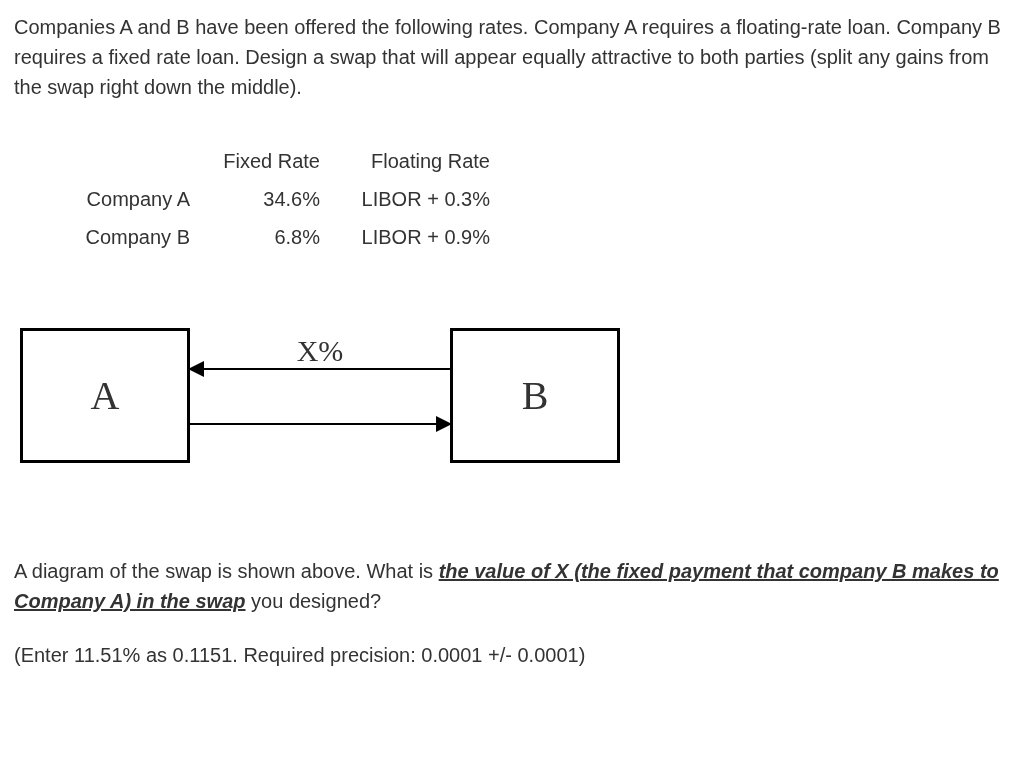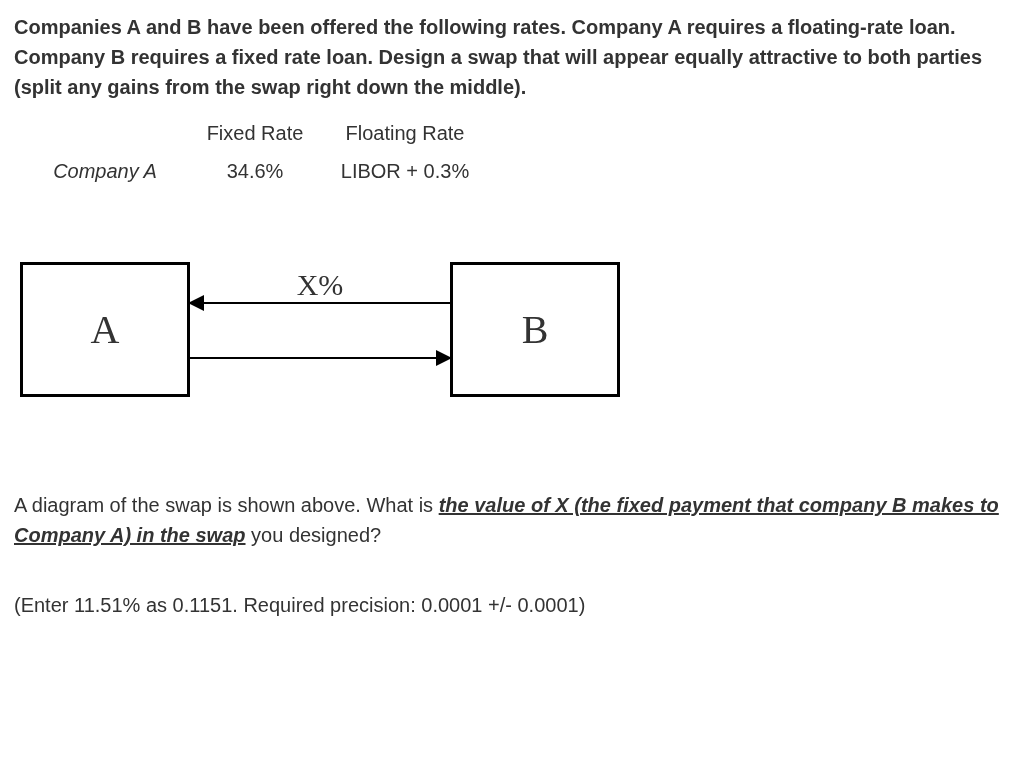--- a/index.html
+++ b/index.html
@@ -10,38 +10,36 @@
     body {
       font-family: 'Segoe UI', Arial, sans-serif;
       font-size: 20px;
       color: #333;
       padding: 12px 14px;
       line-height: 1.5;
       width: 1024px;
       height: 776px;
     }
     .intro {
-      margin-bottom: 12px;
-      font-weight: bold;
+      margin-bottom: 40px;
     }
     .rate-table {
       margin-bottom: 60px;
       margin-left: 6px;
     }
     .rate-table table {
       border-collapse: collapse;
     }
     .rate-table th, .rate-table td {
-      text-align: center;
+      text-align: right;
       padding: 4px 0;
       font-weight: normal;
     }
     .rate-table th:nth-child(1), .rate-table td:nth-child(1) {
       width: 170px;
-      font-style: italic;
     }
     .rate-table th:nth-child(2), .rate-table td:nth-child(2) {
       width: 130px;
     }
     .rate-table th:nth-child(3), .rate-table td:nth-child(3) {
       width: 170px;
     }
     .diagram {
       position: relative;
       width: 600px;
@@ -112,21 +110,21 @@
       width: 260px;
       text-align: center;
     }
     .label-top {
       top: 0px;
     }
     .label-bottom {
       top: 102px;
     }
     .question {
-      margin-bottom: 40px;
+      margin-bottom: 24px;
     }
     .emphasis {
       font-style: italic;
       font-weight: bold;
       text-decoration: underline;
     }
     .precision {
       margin-top: 2px;
     }
   </style>
@@ -143,20 +141,25 @@
         <th>Fixed Rate</th>
         <th>Floating Rate</th>
       </tr>
     </thead>
     <tbody>
       <tr>
         <td>Company A</td>
         <td>34.6%</td>
         <td>LIBOR + 0.3%</td>
       </tr>
+      <tr>
+        <td>Company B</td>
+        <td>6.8%</td>
+        <td>LIBOR + 0.9%</td>
+      </tr>
     </tbody>
   </table>
 </div>
 
 <div class="diagram">
   <div class="box box-a">A</div>
   <div class="arrows-area">
     <div class="arrow-label label-top">X%</div>
     <div class="arrow arrow-top">
       <div class="arrowhead arrowhead-left"></div>

